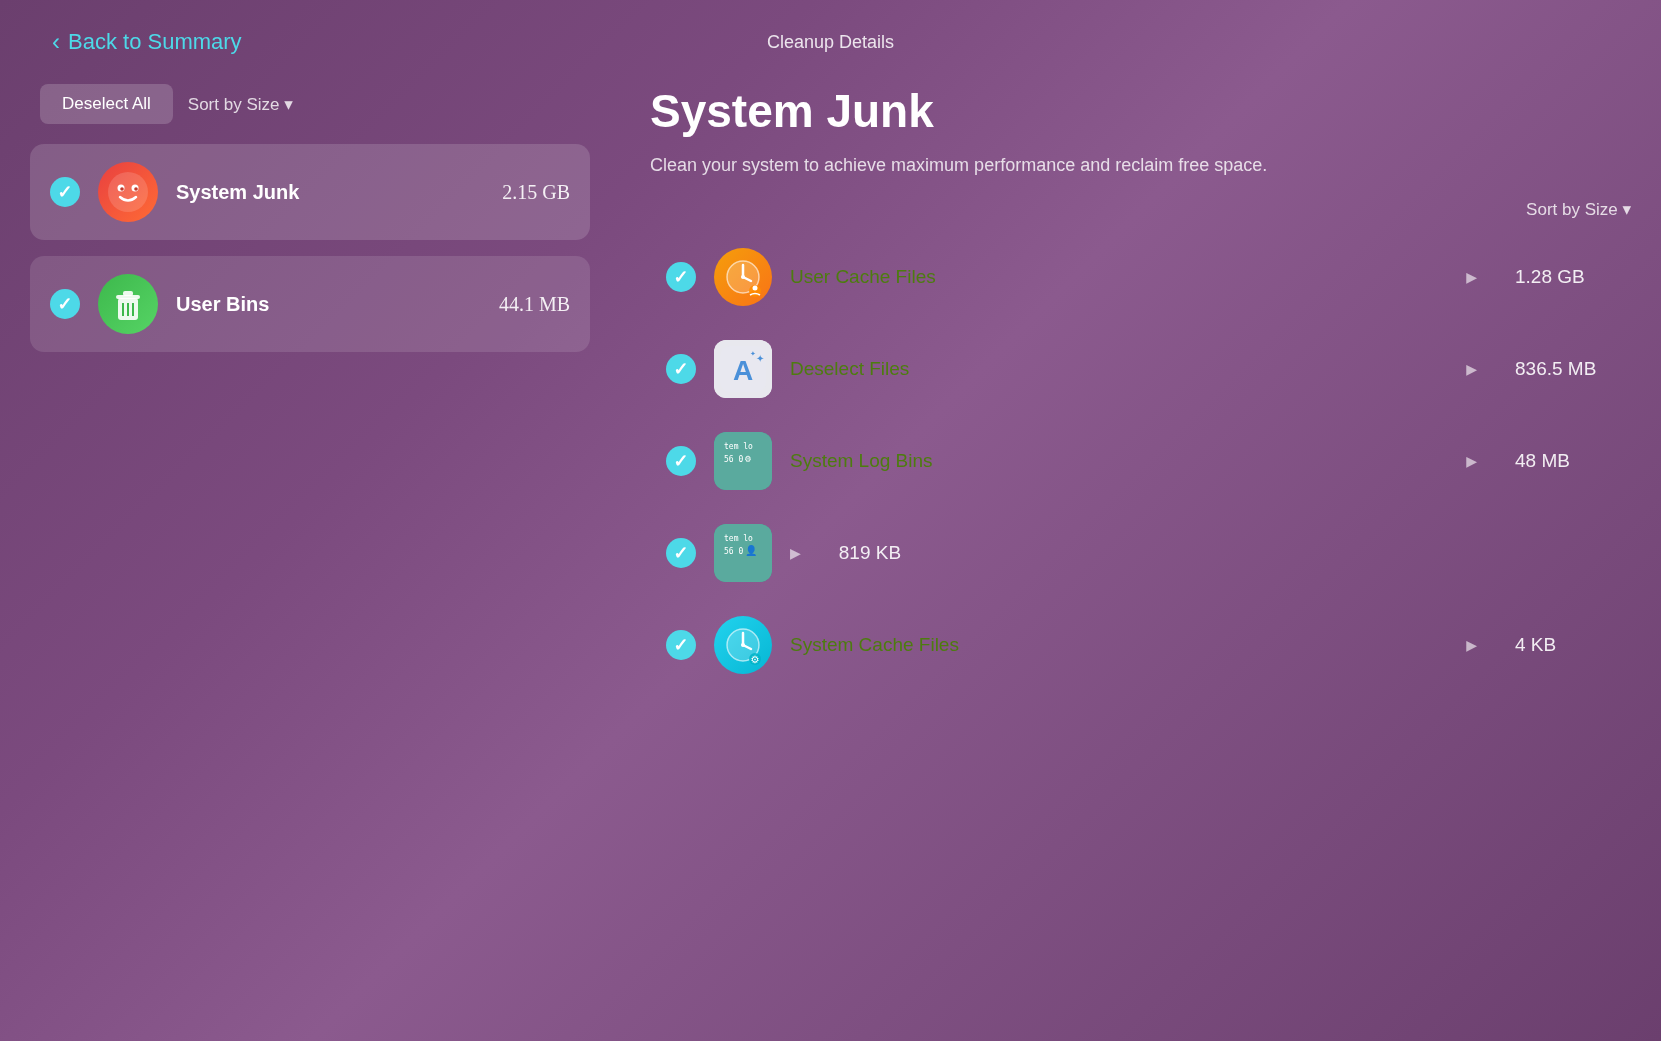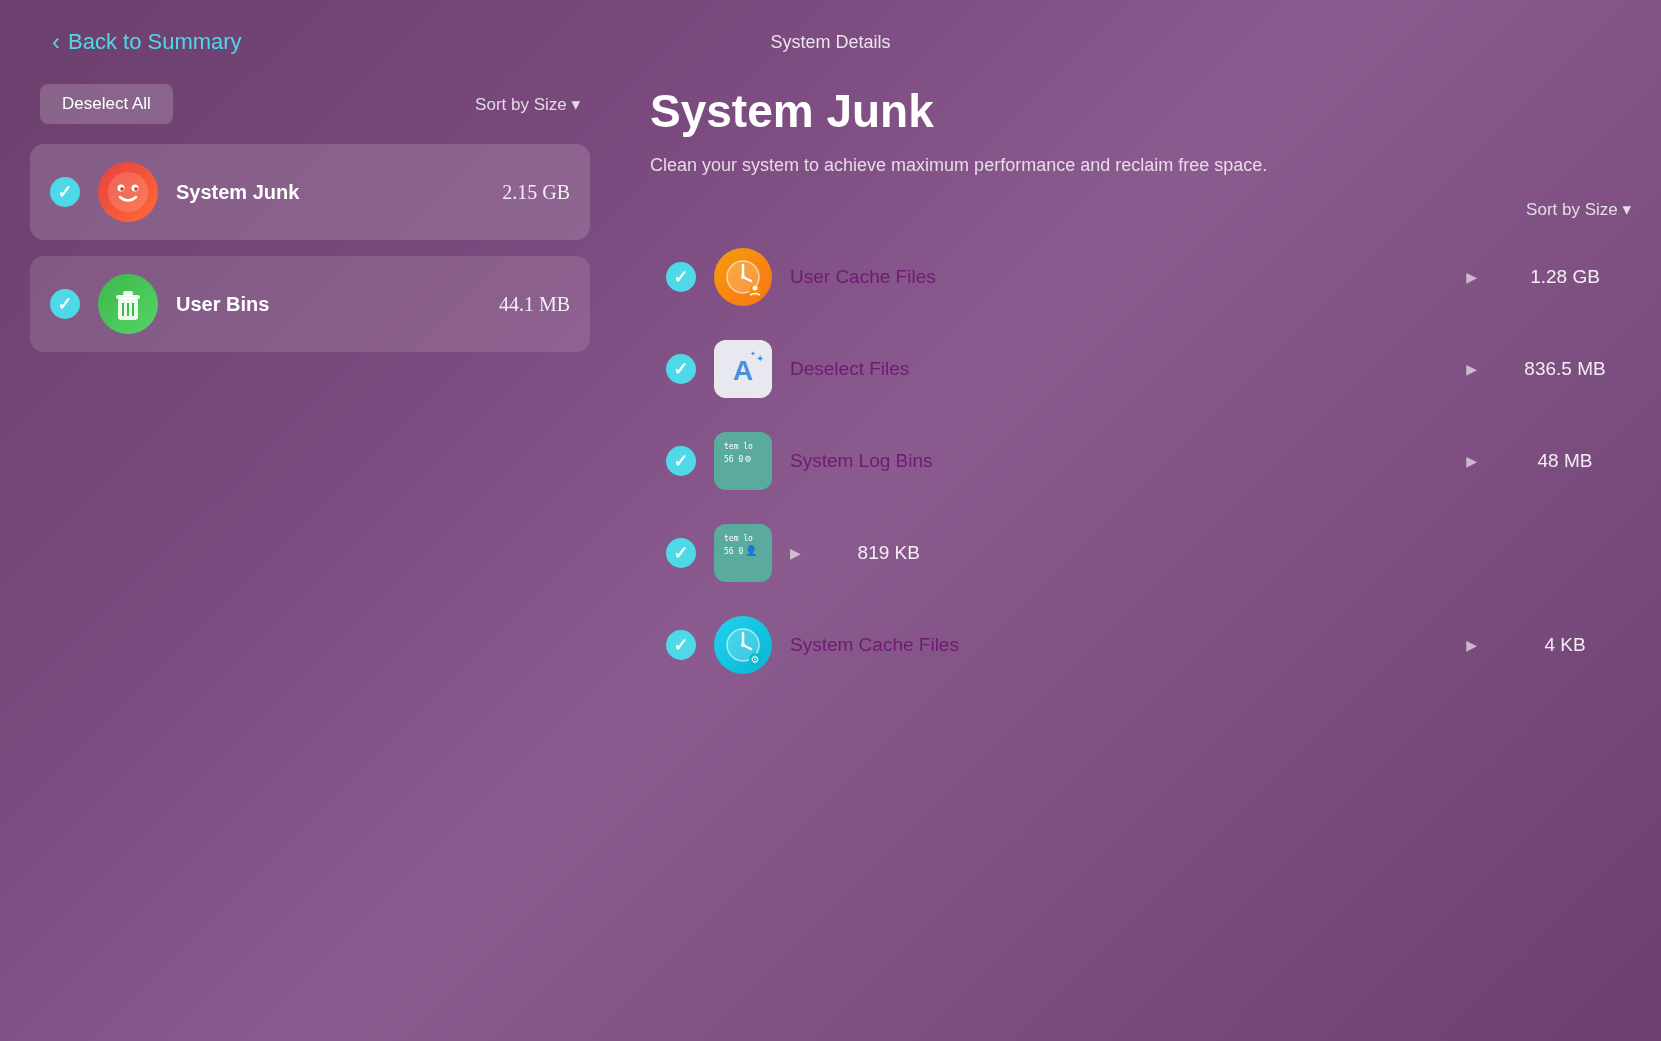--- a/index.html
+++ b/index.html
@@ -61,21 +61,20 @@
       width: 560px;
       flex-shrink: 0;
       display: flex;
       flex-direction: column;
       gap: 0;
     }
 
     .left-controls {
       display: flex;
       align-items: center;
-      justify-content: space-between;
       margin-bottom: 20px;
       padding: 0 10px;
       gap: 15px;
     }
 
     .deselect-btn {
       background: rgba(255,255,255,0.18);
       border: none;
       color: #fff;
       padding: 10px 22px;
@@ -235,34 +234,34 @@
     }
 
     .icon-syscache {
       background: linear-gradient(135deg, #22d3ee 0%, #06b6d4 100%);
       border-radius: 50%;
     }
 
     .detail-item-name {
       flex: 1;
       font-size: 19px;
-      color: #701a75;
+      color: #4d7c0f;
     }
 
     .detail-arrow {
       color: rgba(255,255,255,0.6);
       font-size: 14px;
       margin-right: 20px;
     }
 
     .detail-size {
       font-size: 19px;
       color: rgba(255,255,255,0.9);
       min-width: 100px;
-      text-align: center;
+      text-align: left;
     }
 
     
     .lang-icon-inner {
       width: 100%;
       height: 100%;
       display: flex;
       align-items: center;
       justify-content: center;
       background: #e8e8ee;
@@ -283,21 +282,21 @@
     }
   </style>
 </head>
 <body>
 
 <div class="header">
   <button class="back-button">
     <span class="chevron">‹</span>
     <span>Back to Summary</span>
   </button>
-  <div class="header-title">System Details</div>
+  <div class="header-title">Cleanup Details</div>
 </div>
 
 <div class="main-content">
 
   <div class="left-panel">
     <div class="left-controls">
       <button class="deselect-btn">Deselect All</button>
       <span class="sort-label">Sort by Size ▾</span>
     </div>
 

